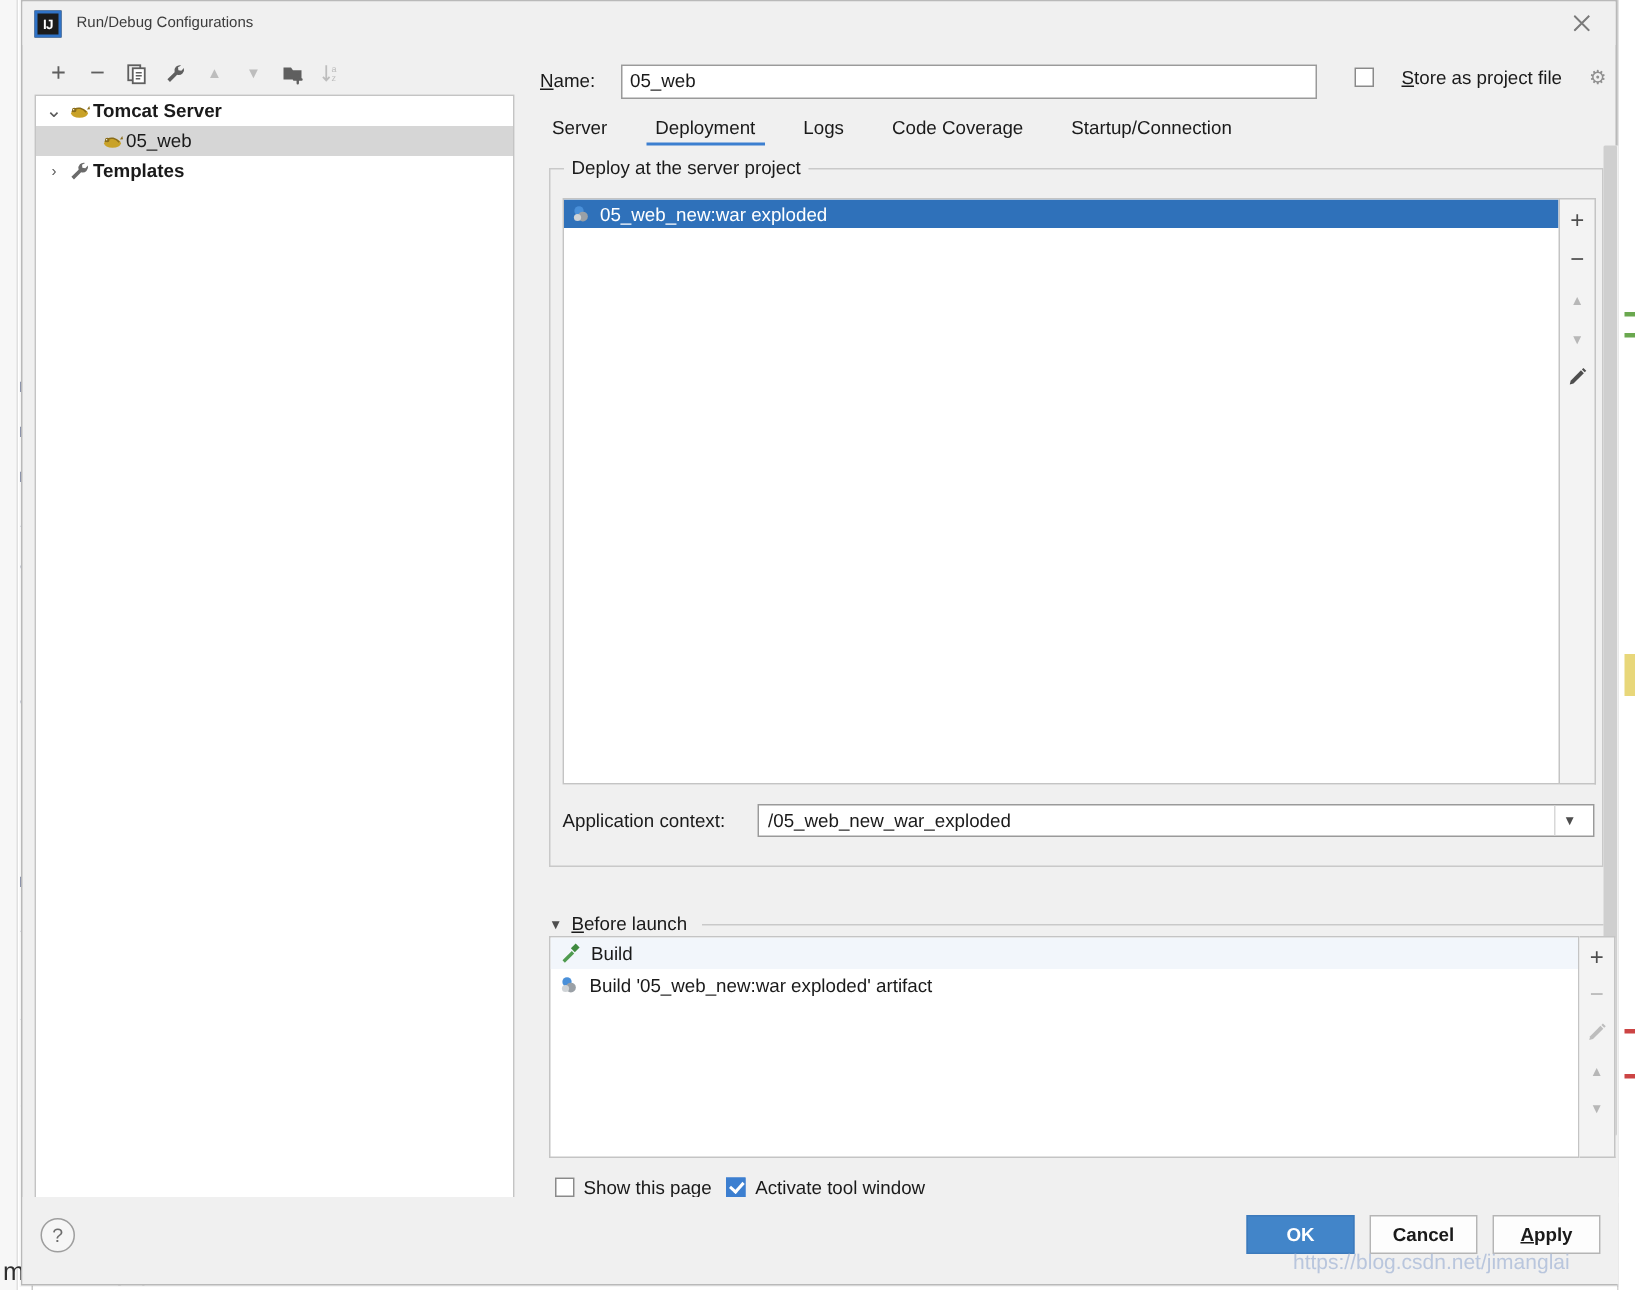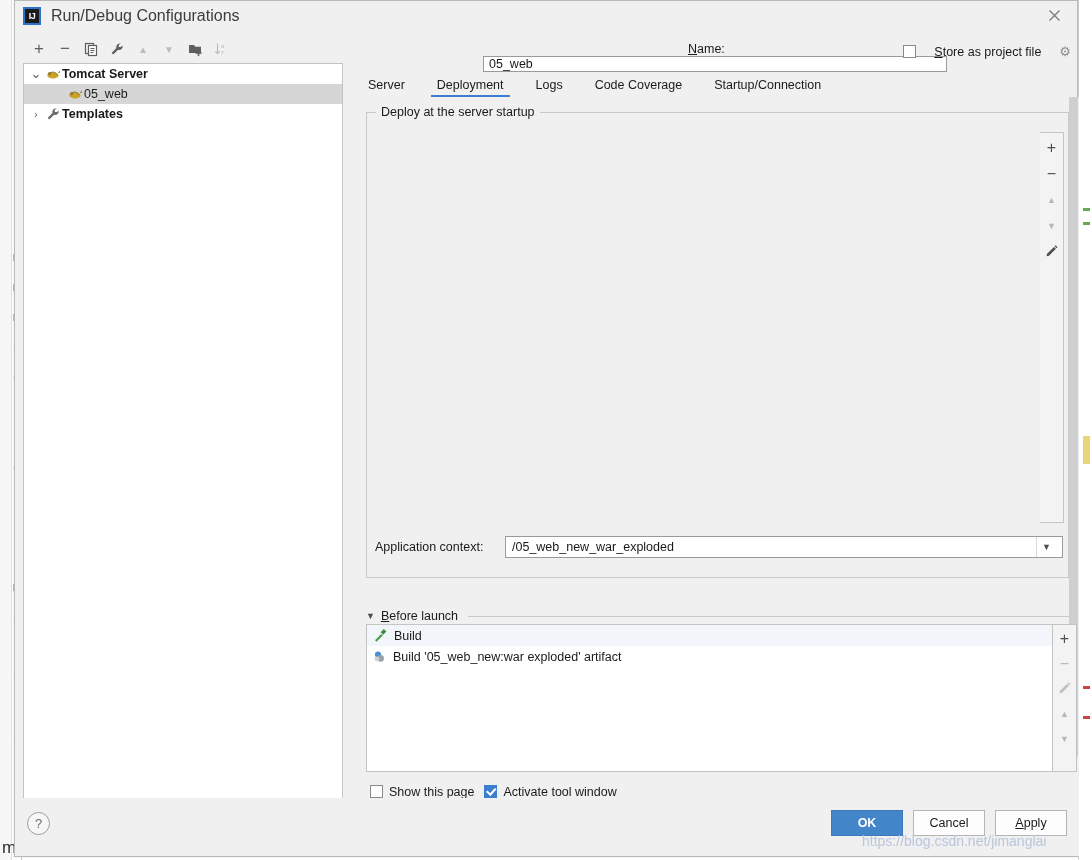--- a/index.html
+++ b/index.html
@@ -65,21 +65,21 @@
     width: 18px; height: 18px; flex: 0 0 18px;
     background: #1b1b1b;
     border: 2px solid #2f72c6;
     color: #ffffff;
     font-size: 9px; font-weight: bold;
     display: flex; align-items: center; justify-content: center;
     letter-spacing: -0.5px;
     font-family: "Liberation Sans", sans-serif;
   }
   .title-text {
-    margin-left: 10px; font-size: 16px; color: #3c3c3c;
+    margin-left: 10px; font-size: 10px; color: #3c3c3c;
   }
   .win-close {
     position: absolute; right: 0; top: 0;
     width: 46px; height: 28px;
     display: flex; align-items: center; justify-content: center;
     color: #6d6d6d; font-size: 15px;
     cursor: default;
   }
 
   
@@ -122,21 +122,21 @@
   .tree-label.plain { font-weight: normal; }
 
   
   .right-pane {
     position: absolute; left: 336px; top: 0;
     width: 728px; height: 770px;
   }
   .name-row {
     position: absolute; left: 9px; top: 12px;
     width: 710px; height: 24px;
-    display: flex; align-items: center; flex-direction: column;
+    display: flex; align-items: center;
   }
   .name-label { width: 54px; font-size: 12.5px; }
   .name-label u { text-decoration: underline; }
   .name-input {
     width: 464px; height: 23px;
     border: 1px solid #9a9a9a; background:#fff;
     padding: 0 5px; font-size: 12.5px;
     font-family: "Liberation Sans", sans-serif;
     color:#1a1a1a;
   }
@@ -301,20 +301,21 @@
     position: absolute; right: 12px; top: 12px;
     display: flex; gap: 10px;
   }
   .btn {
     height: 26px; min-width: 72px;
     border: 1px solid #b5b5b5; background:#fdfdfd;
     font-size: 12.5px; color:#1a1a1a;
     display:flex; align-items:center; justify-content:center;
     padding: 0 14px;
     font-family:"Liberation Sans", sans-serif;
+    font-weight:bold;
   }
   .btn u { text-decoration: underline; }
   .btn.primary {
     background:#4285c9; border-color:#3c7abc; color:#ffffff; font-weight:bold;
   }
 
   .watermark {
     position: absolute; left: 862px; top: 833px;
     font-size: 14px; color: #b9c6dd;
     white-space: nowrap; pointer-events: none;
@@ -465,22 +466,36 @@
           <div class="tab">Startup/Connection</div>
         </div>
 
       <div class="content-area">
 
         <div class="vscroll">
           <div class="vthumb"></div>
         </div>
 
         <div class="group deploy-group">
-          <div class="group-title">Deploy at the server startup</div>
-
+          <div class="group-title">Deploy at the server project</div>
+
+          <div class="list-wrap">
+            <div id="deploy-rows">
+                <div class="list-row sel">
+                  <span style="display: flex; align-items: center;">
+                    <svg width="14" height="14" viewBox="0 0 14 14">
+                      <circle cx="5" cy="4.6" r="3.1" fill="#4a90d9"></circle>
+                      <circle cx="7.6" cy="8.4" r="3.3" fill="#9aa0a6"></circle>
+                      <circle cx="4.0" cy="9.0" r="2.4" fill="#cfd3d6"></circle>
+                    </svg>
+                  </span>
+                  <span>05_web_new:war exploded</span>
+                </div>
+              </div>
+          </div>
 
           <div class="side-btns" id="deploy-side">
               <div class="side-btn" style="font-size: 16px;">+</div>
               <div class="side-btn" style="font-size: 16px;">−</div>
               <div class="side-btn dim" style="font-size: 9px;">▲</div>
               <div class="side-btn dim" style="font-size: 9px;">▼</div>
               <div class="side-btn">
                 <svg width="14" height="14" viewBox="0 0 14 14">
                   <path d="M1.5 11.3l.6-2.5L9 1.9l1.9 1.9-6.9 6.9z" fill="#4e4e4e"></path>
                   <path d="M9.6 1.3l1.9 1.9 1-1-1.9-1.9z" fill="#4e4e4e"></path>

